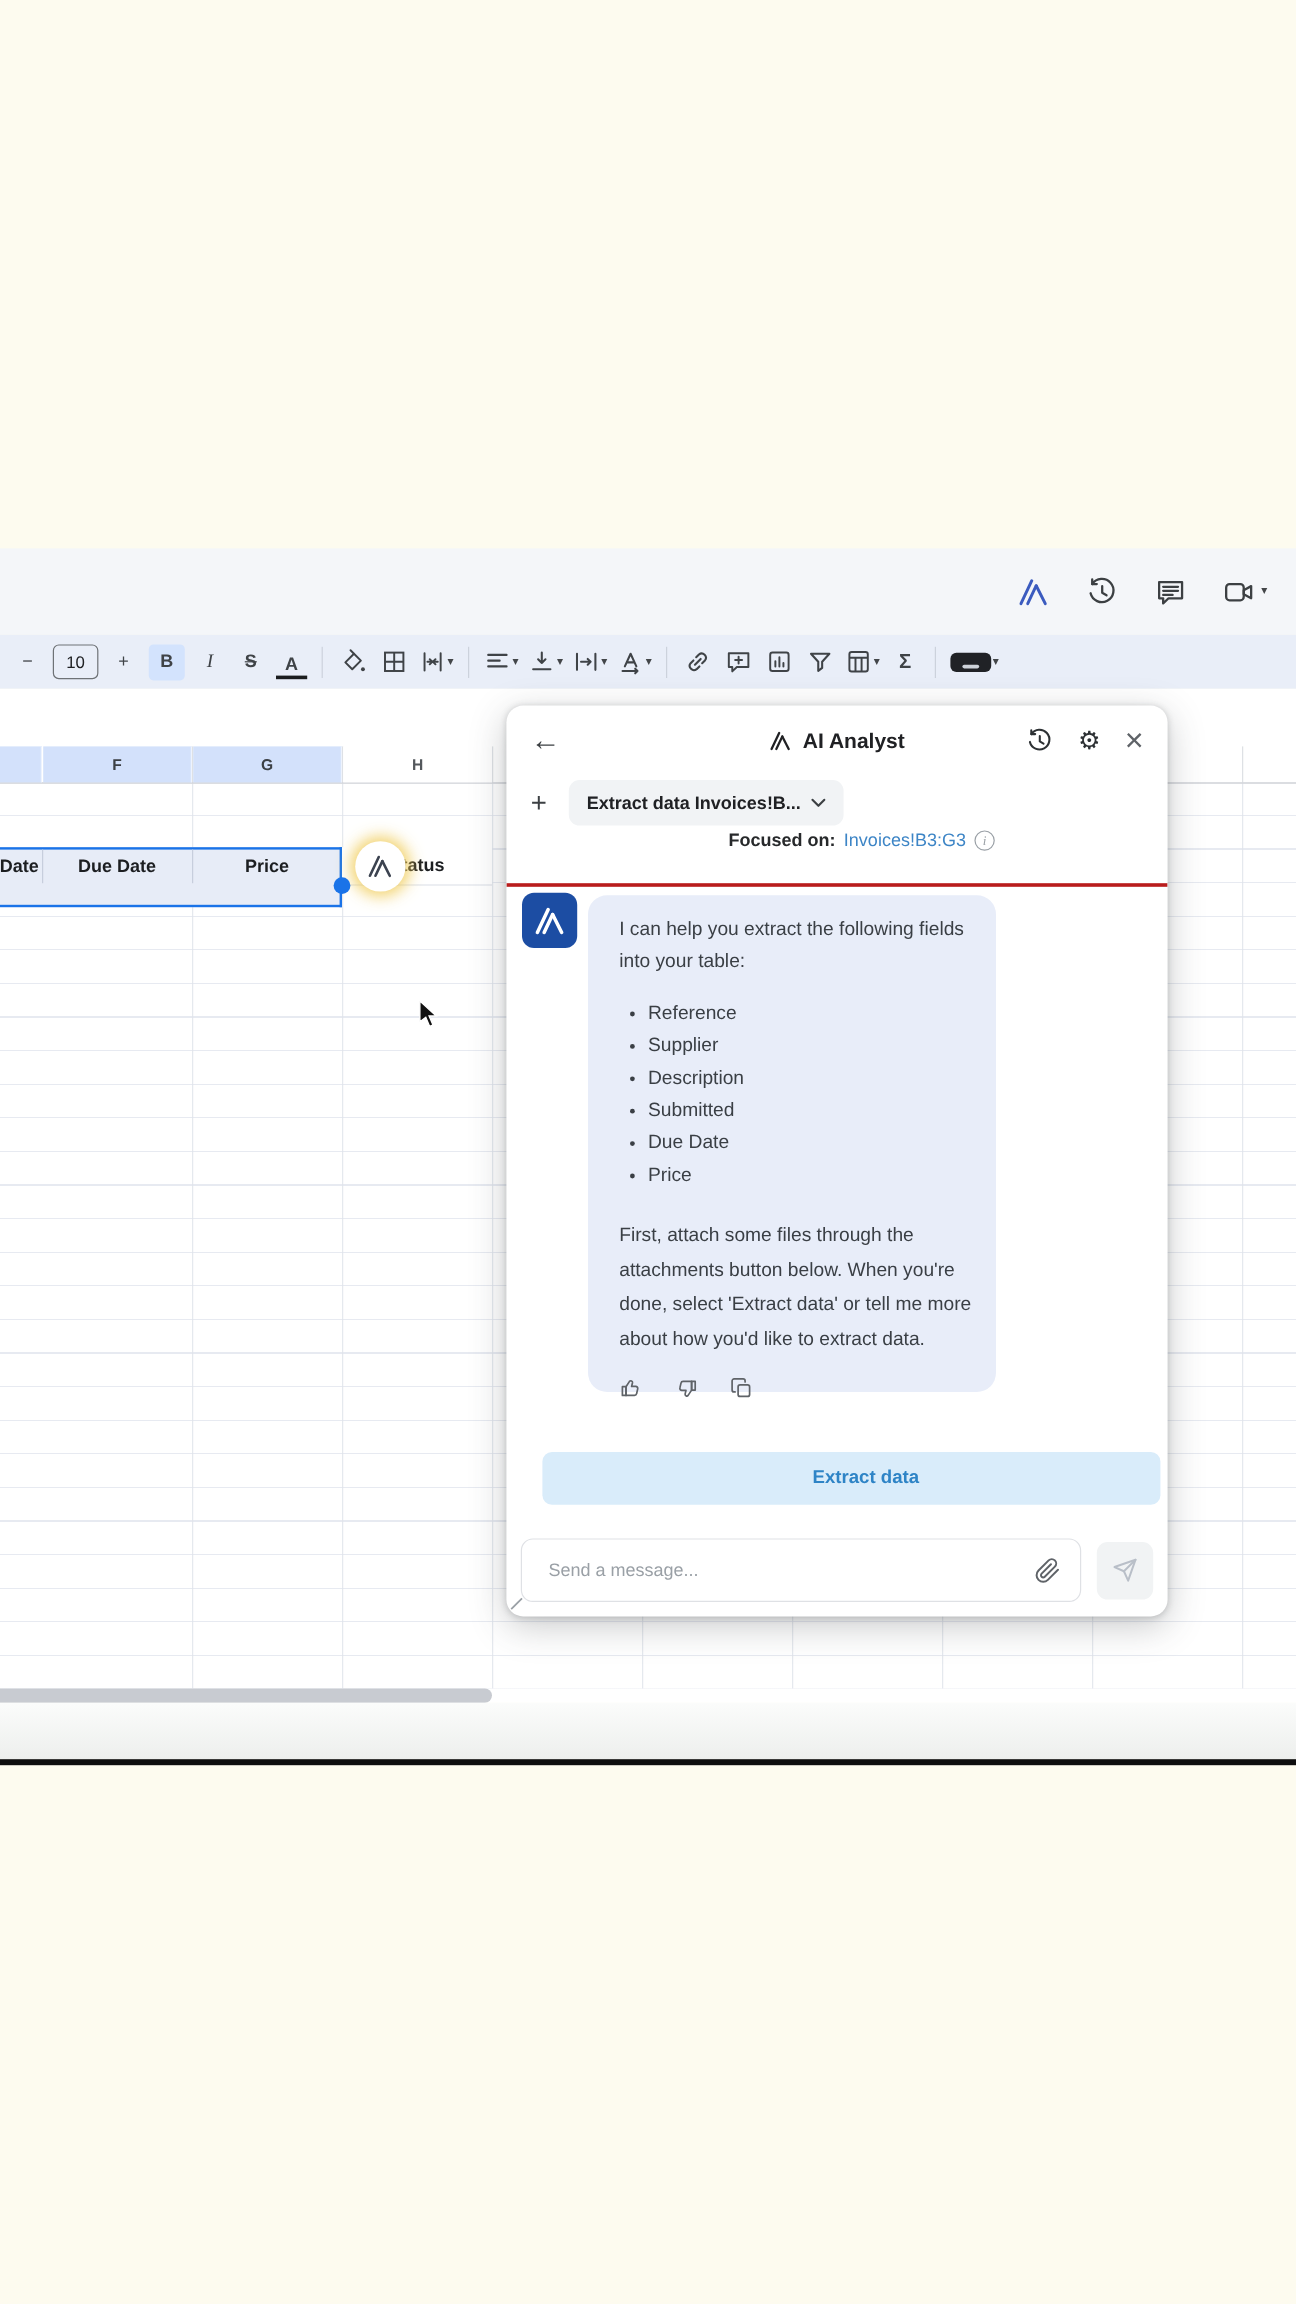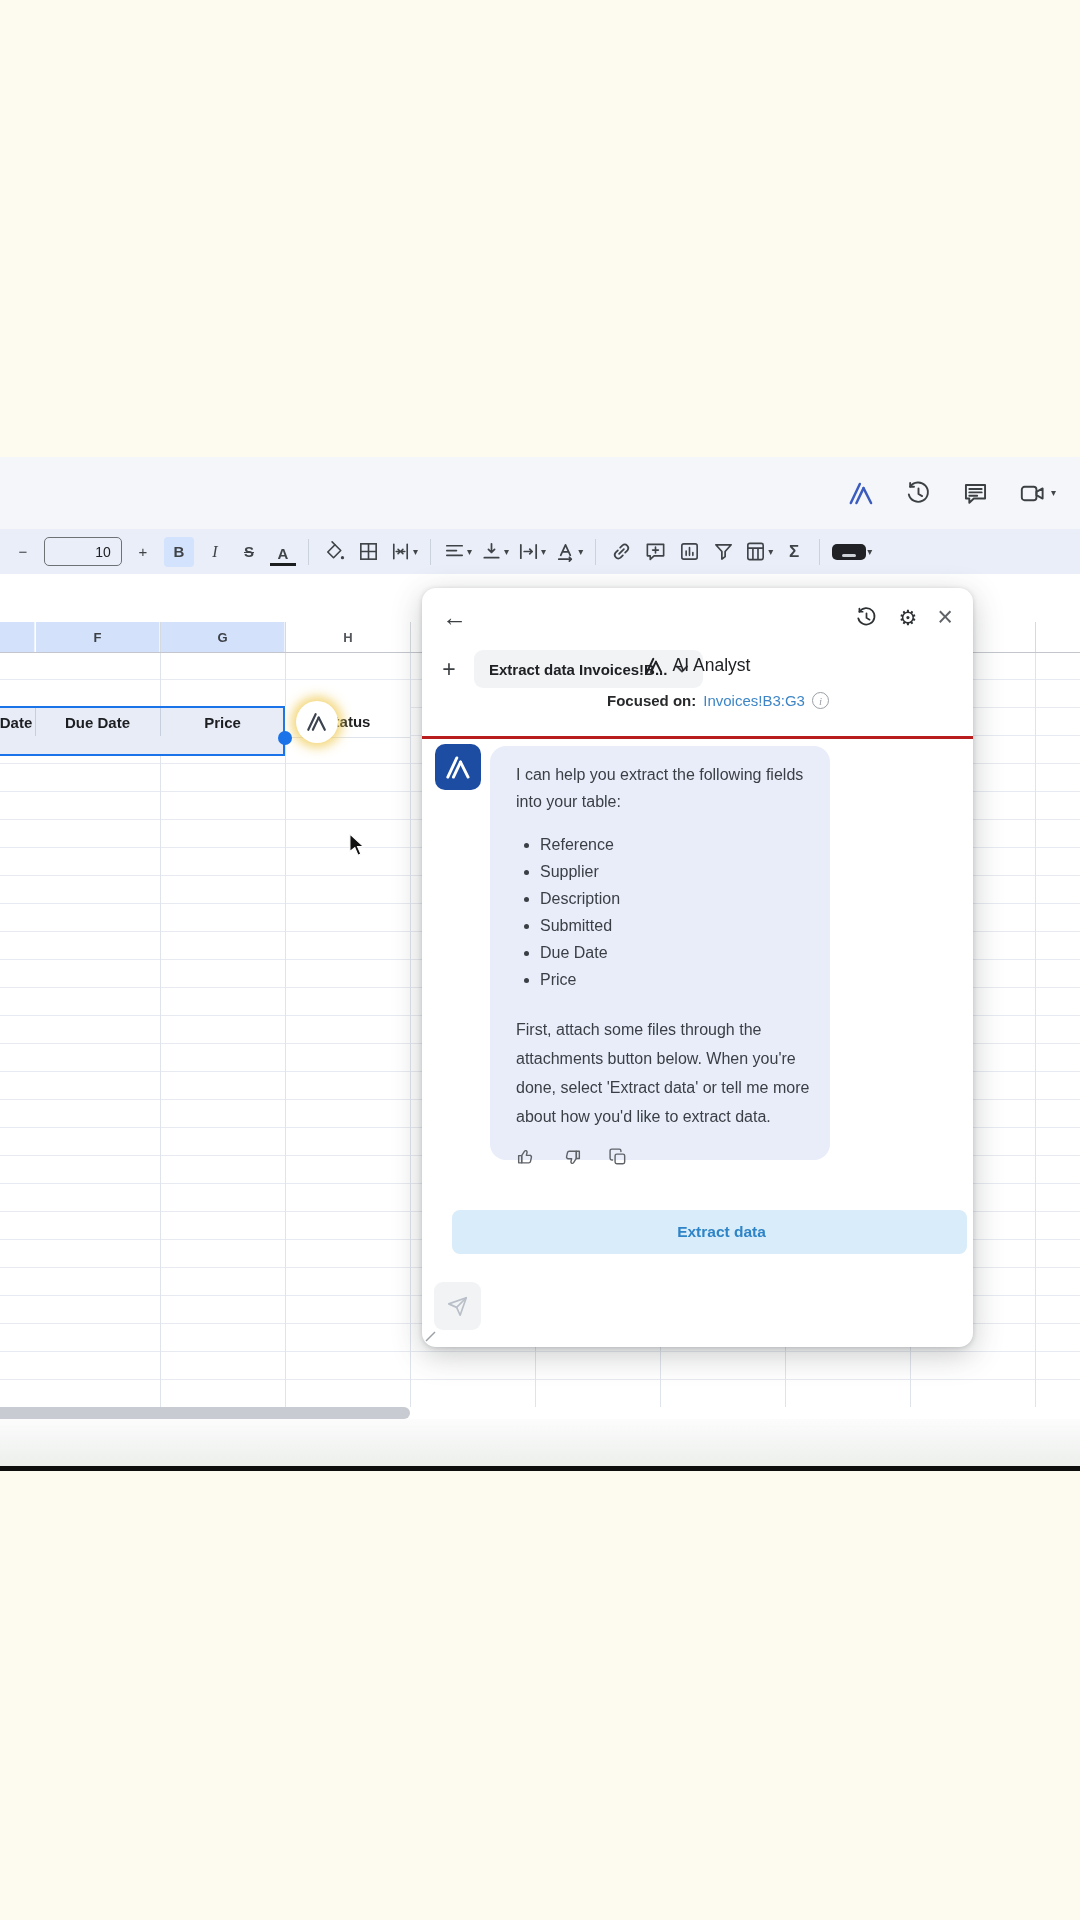--- a/index.html
+++ b/index.html
@@ -10,21 +10,21 @@
   
   .statusbar{position:absolute;left:0;top:457px;width:1080px;height:72px;background:#f4f6f9;}
   .sb-icons{position:absolute;right:24px;top:0;height:72px;display:flex;align-items:center;gap:30px;}
   .sb-btn{display:flex;align-items:center;gap:5px;cursor:pointer;}
   .caret{font-size:10px;color:#434649;line-height:1;}
 
   
   .toolbar{position:absolute;left:0;top:529px;width:1080px;height:45px;background:#e9eef8;display:flex;align-items:center;padding-left:10px;gap:8px;box-sizing:border-box;}
   .tb{height:30px;min-width:26px;display:flex;align-items:center;justify-content:center;color:#3f4347;font-size:15px;border-radius:4px;}
   .tb-group{display:flex;align-items:center;gap:1px;}
-  .sizebox{width:36px;height:27px;border:1.5px solid #6e7276;border-radius:5px;font-size:14px;font-weight:500;display:flex;align-items:center;justify-content:center;color:#202124;background:transparent;padding-left:40px;}
+  .sizebox{width:36px;height:27px;border:1.5px solid #6e7276;border-radius:5px;font-size:14px;font-weight:500;display:flex;align-items:center;justify-content:center;color:#202124;background:transparent;}
   .bold-btn{font-weight:700;background:#d3e3fd;width:30px;}
   .italic-btn{font-style:italic;font-family:"Liberation Serif",serif;font-size:16px;}
   .strike-btn{text-decoration:line-through;font-weight:600;}
   .color-btn{font-weight:600;border-bottom:3px solid #1b1d1f;border-radius:0;height:20px;margin-top:6px;}
   .sep{width:1px;height:26px;background:#ccd2dc;margin:0 4px;}
   .pill{width:34px;height:16px;background:#202226;border-radius:5px;display:flex;align-items:flex-end;justify-content:center;padding-bottom:3px;box-sizing:border-box;}
   .pill i{display:block;width:14px;height:2.5px;background:#cdd2d9;border-radius:2px;}
 
   
   .sheet{position:absolute;left:0;top:574px;width:1080px;height:845px;background:#ffffff;}
@@ -59,21 +59,21 @@
 
   
   .cursor{position:absolute;left:346px;top:833px;z-index:50;}
 
   
   .panel{position:absolute;left:422px;top:588px;width:551px;height:759px;background:#ffffff;border-radius:14px;
     box-shadow:0 8px 30px rgba(60,64,67,0.28), 0 1px 5px rgba(60,64,67,0.22);z-index:20;overflow:hidden;}
   .p-header{position:relative;height:58px;display:flex;align-items:center;padding:0 20px;}
   .back-btn{font-size:25px;color:#3c4043;line-height:1;cursor:pointer;}
   .p-title{position:absolute;left:0;right:0;top:0;height:58px;display:flex;align-items:center;justify-content:center;gap:9px;
-    font-size:17.5px;font-weight:400;color:#202124;pointer-events:none;margin-top:48px;}
+    font-size:17.5px;font-weight:700;color:#202124;pointer-events:none;}
   .p-hicons{margin-left:auto;display:flex;align-items:center;gap:20px;}
   .gear-btn{font-size:21px;color:#2d3134;line-height:1;cursor:pointer;}
   .close-btn{font-size:27px;color:#5f6368;line-height:1;cursor:pointer;font-weight:400;}
   .p-tabs{display:flex;align-items:center;height:46px;padding:0 14px;gap:12px;}
   .addtab{font-size:23px;color:#3c4043;width:26px;text-align:center;cursor:pointer;}
   .tab{background:#f1f3f5;border-radius:9px;height:38px;display:flex;align-items:center;padding:0 15px;gap:9px;
     font-size:15px;font-weight:600;color:#202124;white-space:nowrap;cursor:pointer;}
   .tab.inactive{background:#f6f7f9;color:#9ba1a8;font-weight:500;flex:1;overflow:hidden;margin-right:-14px;border-radius:9px 0 0 9px;}
   .p-focus{height:44px;display:flex;align-items:flex-start;justify-content:center;gap:7px;font-size:15px;border-bottom:3px solid #b91c1c;padding-left:41px;}
   .focus-label{font-weight:700;color:#27292b;}
@@ -355,20 +355,28 @@
             <rect x="8.5" y="8.5" width="11.5" height="11.5" rx="2"></rect>
               <path d="M5.5 15.5h-1a2 2 0 0 1-2-2v-9a2 2 0 0 1 2-2h9a2 2 0 0 1 2 2v1"></path>
           </svg>
         </span>
       </div>
     </div>
 
     <div class="extract-btn">Extract data</div>
 
     <div class="composer">
+      <div class="input-wrap">
+        <input type="text" placeholder="Send a message..." style="">
+        <span class="fb-btn">
+          <svg width="22" height="22" viewBox="0 0 24 24" fill="none" stroke="#5f6368" stroke-width="1.8" stroke-linecap="round" stroke-linejoin="round">
+            <path d="M21.44 11.05l-9.19 9.19a6 6 0 0 1-8.49-8.49l9.19-9.19a4 4 0 0 1 5.66 5.66l-9.2 9.19a2 2 0 0 1-2.83-2.83l8.49-8.48"></path>
+          </svg>
+        </span>
+      </div>
       <div class="send-btn">
         <svg width="21" height="21" viewBox="0 0 24 24" fill="none" stroke="#b9bfc8" stroke-width="1.9" stroke-linecap="round" stroke-linejoin="round">
           <path d="M22 2L11 13"></path>
             <path d="M22 2l-7 20-4-9-9-4z"></path>
         </svg>
       </div>
     </div>
 
     <span class="grip">
       <svg width="11" height="11" viewBox="0 0 11 11" stroke="#9aa0a6" stroke-width="1.5">

